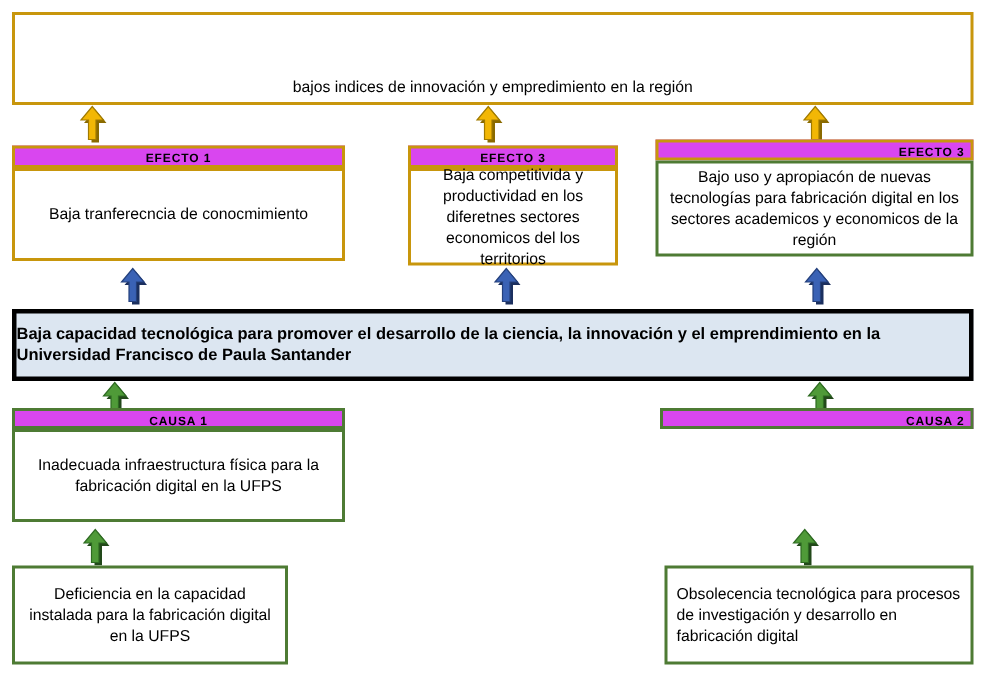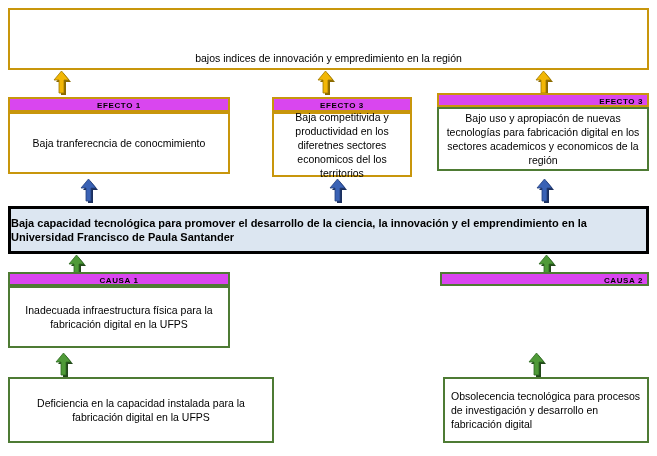--- a/index.html
+++ b/index.html
@@ -199,21 +199,21 @@
         <polygon points="11,23 11,10 16,10 8.5,1 1,10 6,10 6,23" fill="#4F9A38" stroke="#2E6B22" stroke-width="0.8"></polygon>
       </svg>
   </div>
   <div class="arrow" style="left:528px; top:352px;">
     <svg viewBox="0 0 22 26">
         <polygon points="13,25 13,12 18,12 10.5,3 3,12 8,12 8,25" fill="#22491a"></polygon>
         <polygon points="11,23 11,10 16,10 8.5,1 1,10 6,10 6,23" fill="#4F9A38" stroke="#2E6B22" stroke-width="0.8"></polygon>
       </svg>
   </div>
 
-  <div class="bodybox green" style="left:8px; top:377px; width:266px; height:66px;">
+  <div class="bodybox green" style="left:8px; top:377px; width:184px; height:66px;">
     <div class="txt">Deficiencia en la capacidad instalada para la fabricación digital en la UFPS</div>
   </div>
 
   <div class="bodybox green" style="left:443px; top:377px; width:206px; height:66px;">
     <div class="txt left">Obsolecencia tecnológica para procesos de investigación y desarrollo en fabricación digital</div>
   </div>
 
 </div>
 
 </body></html>

